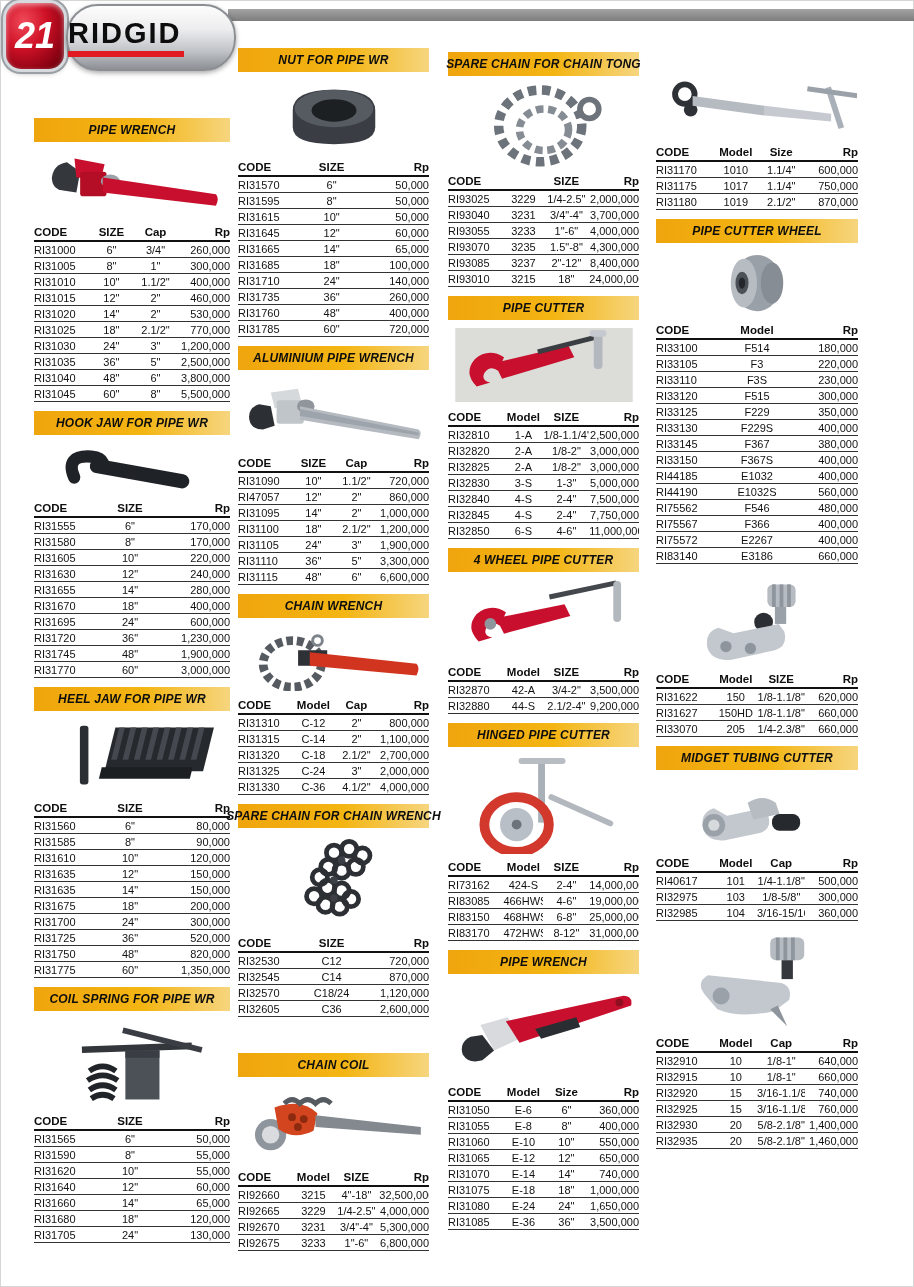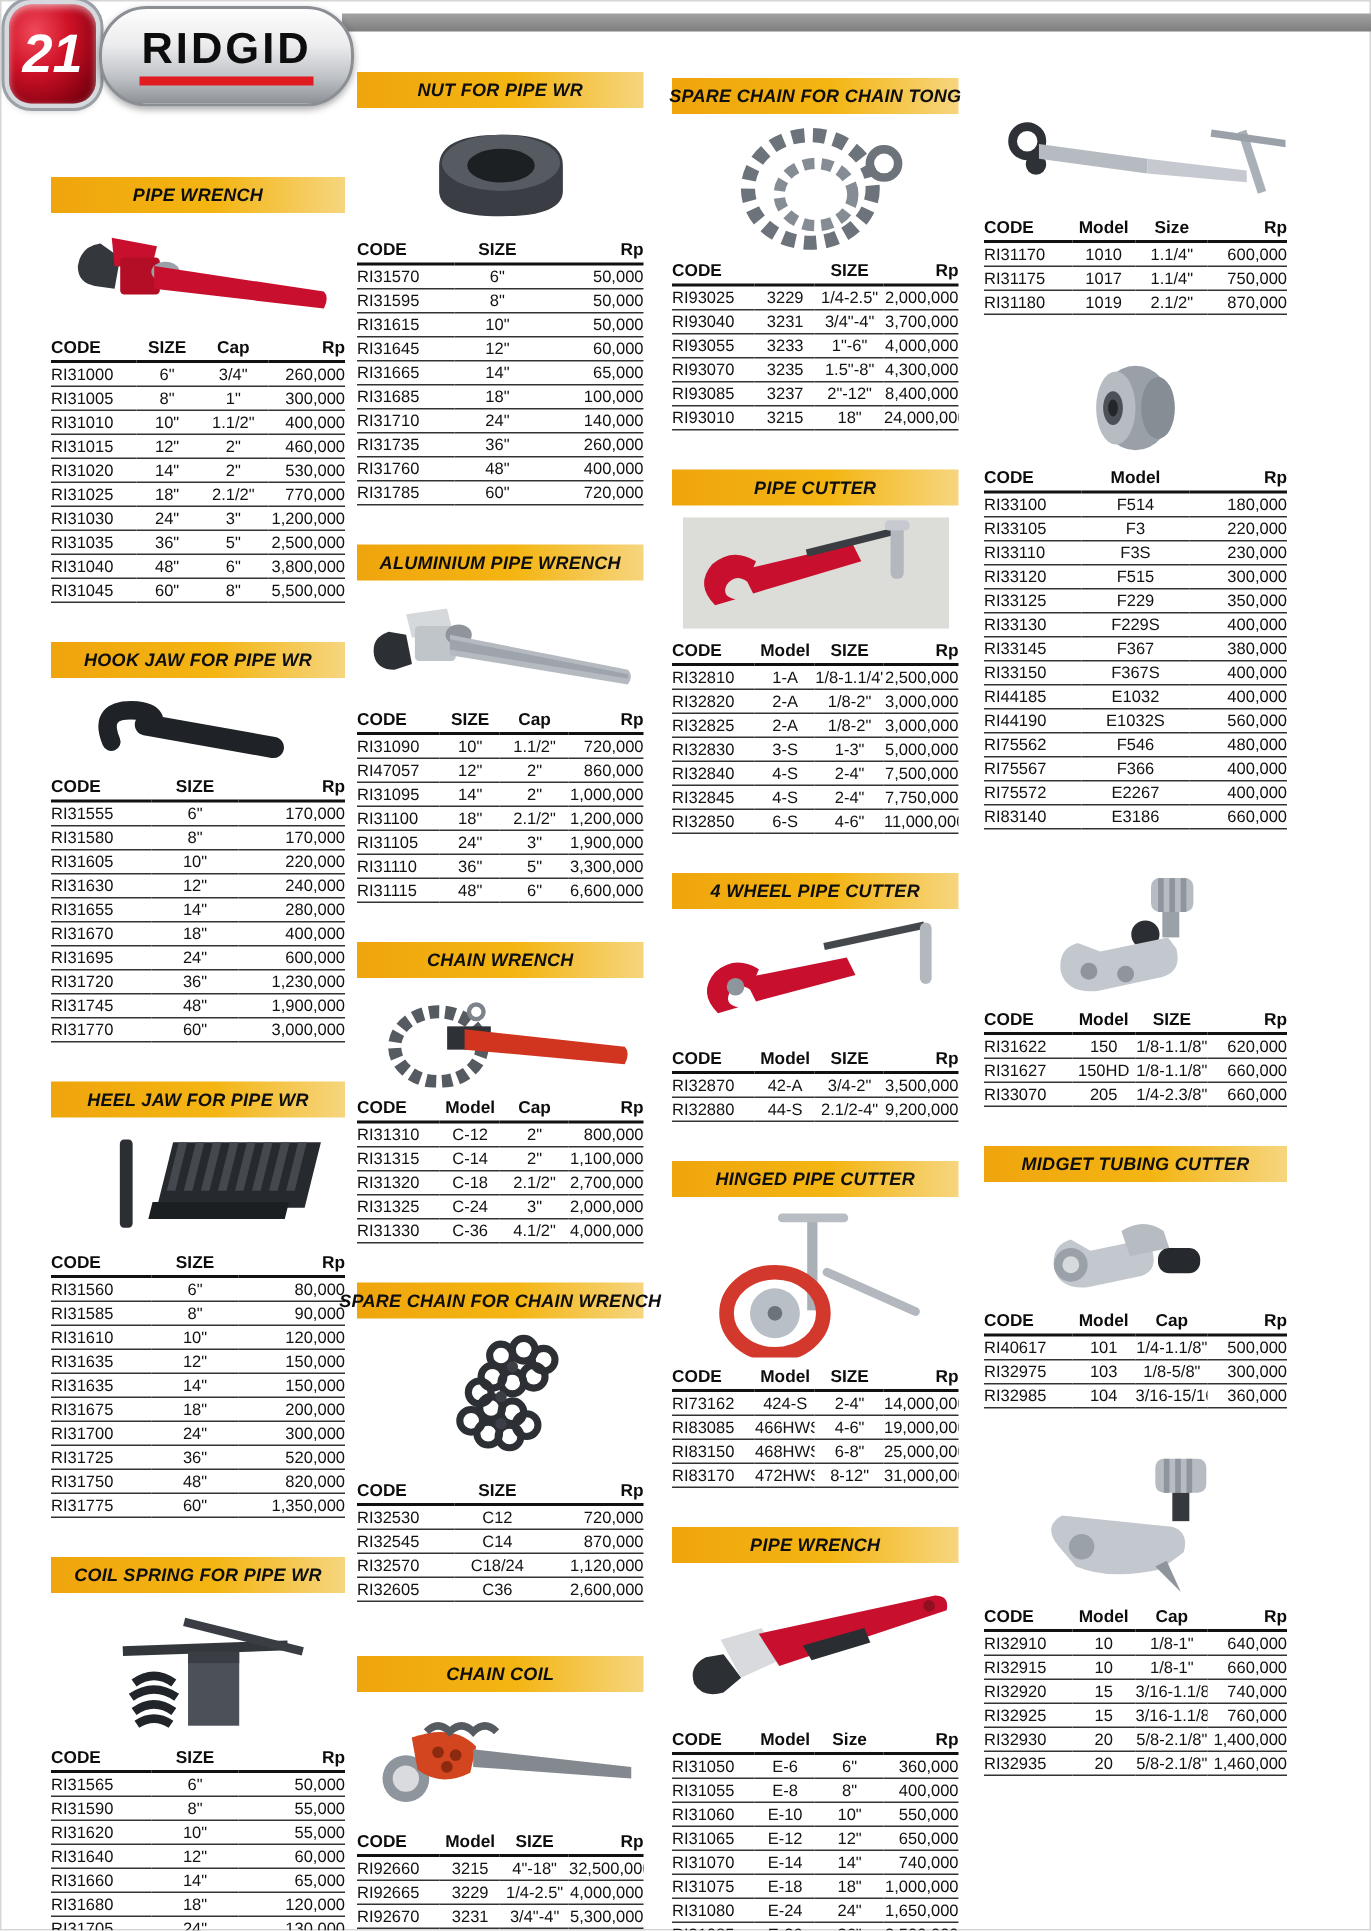--- a/index.html
+++ b/index.html
@@ -15,31 +15,31 @@
     position:absolute;left:6px;top:3px;width:58px;height:66px;border-radius:15px;
     background:radial-gradient(ellipse at 30% 28%,#f04a5a 0%,#cf1126 40%,#8e0314 75%,#5f0009 100%);
     box-shadow:0 0 0 3px #d6d9dd,0 0 0 5px #9aa0a6,0 3px 6px rgba(0,0,0,.45),inset 0 2px 5px rgba(255,255,255,.55);
     display:flex;align-items:center;justify-content:center;
     color:#fff;font-weight:bold;font-style:italic;font-size:36px;
   }
   .logo-capsule{
     position:absolute;left:66px;top:4px;width:166px;height:63px;border-radius:32px;
     background:linear-gradient(180deg,#fdfdfd 0%,#ececee 38%,#bfc2c6 72%,#8d9095 100%);
     border:2px solid #8b8e93;box-shadow:0 2px 5px rgba(0,0,0,.35);
-    display:flex;flex-direction:column;align-items:center;justify-content:center;
+    display:flex;flex-direction:column;align-items:flex-start;justify-content:center;
   }
   .logo-text{font-weight:bold;font-size:29px;letter-spacing:2px;color:#0d0d0d;line-height:1;}
   .logo-underline{width:116px;height:6px;background:#e11b22;margin-top:3px;}
   
   .col{position:absolute;top:0;}
   .col-1{left:34px;width:196px;padding-top:118px;}
   .col-2{left:238px;width:191px;padding-top:48px;}
   .col-3{left:448px;width:191px;padding-top:52px;}
   .col-4{left:656px;width:202px;padding-top:52px;}
-  .section{margin-bottom:26px;}
+  .section{margin-bottom:9px;}
   .col-2 .section:nth-of-type(5){margin-top:36px;}
   .col-4 .section:nth-of-type(3){margin-top:14px;}
   .banner{
     height:24px;display:flex;align-items:center;justify-content:center;
     background:linear-gradient(90deg,#efa50d 0%,#f4b512 55%,#f6d57e 100%);
     font-style:italic;font-weight:bold;font-size:12px;color:#0e0e0e;letter-spacing:.2px;
     white-space:nowrap;
   }
   .product-image{display:flex;align-items:center;justify-content:center;margin:4px 0 3px 0;overflow:hidden;}
   table{width:100%;border-collapse:collapse;table-layout:fixed;}
@@ -1066,20 +1066,21 @@
               <tr>
                 <td>RI31180</td>
                 <td>1019</td>
                 <td>2.1/2"</td>
                 <td>870,000</td>
               </tr>
             </tbody>
           </table>
         </section>
         <section class="section">
+          <div class="banner">PIPE CUTTER WHEEL</div>
           <div class="product-image" style="height: 72px;">
             <svg width="150" height="68" viewBox="0 0 160 70">
               <ellipse cx="80" cy="35" rx="26" ry="30" fill="#9aa0a7"></ellipse>
               <ellipse cx="66" cy="35" rx="14" ry="26" fill="#b7bcc2"></ellipse>
               <ellipse cx="96" cy="35" rx="12" ry="22" fill="#878d94"></ellipse>
               <ellipse cx="64" cy="35" rx="7" ry="12" fill="#4c5157"></ellipse>
               <ellipse cx="64" cy="35" rx="3.5" ry="6" fill="#23262a"></ellipse>
             </svg>
           </div>
           <table>

